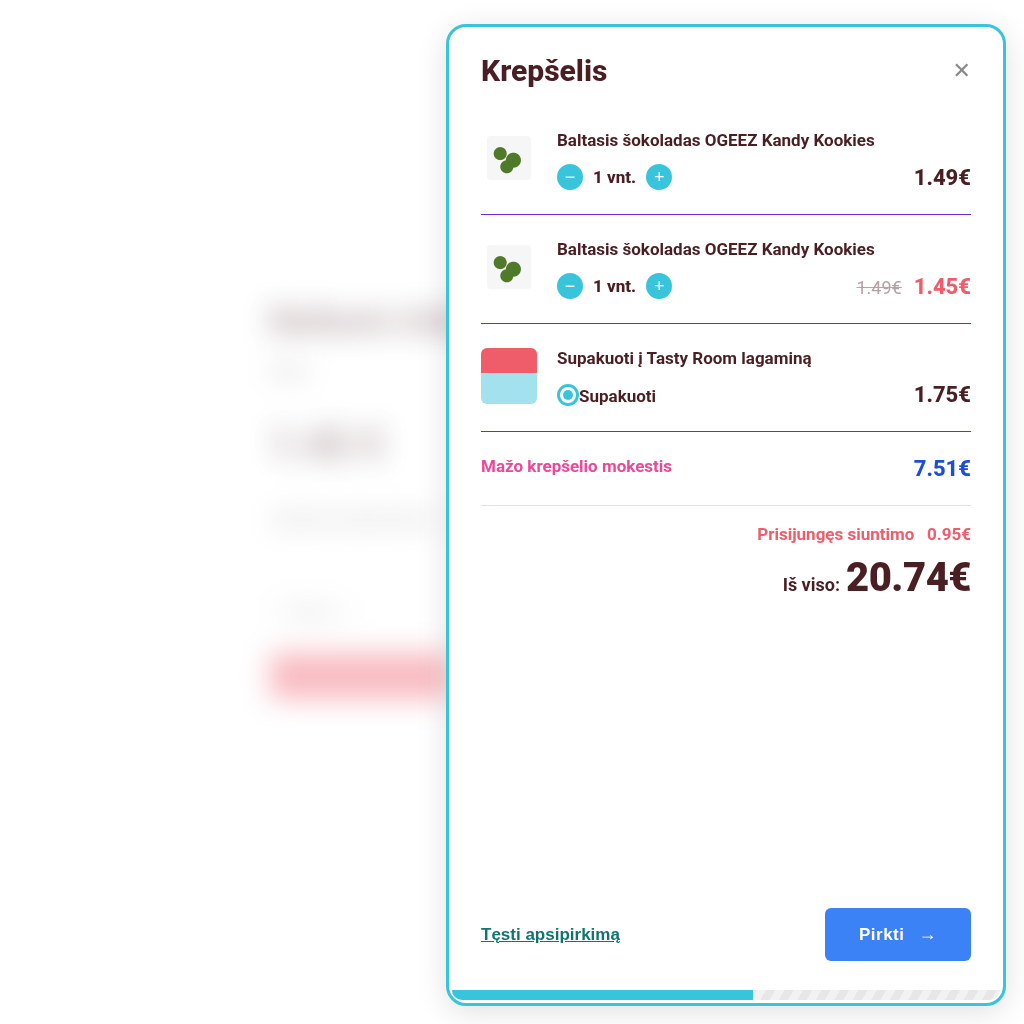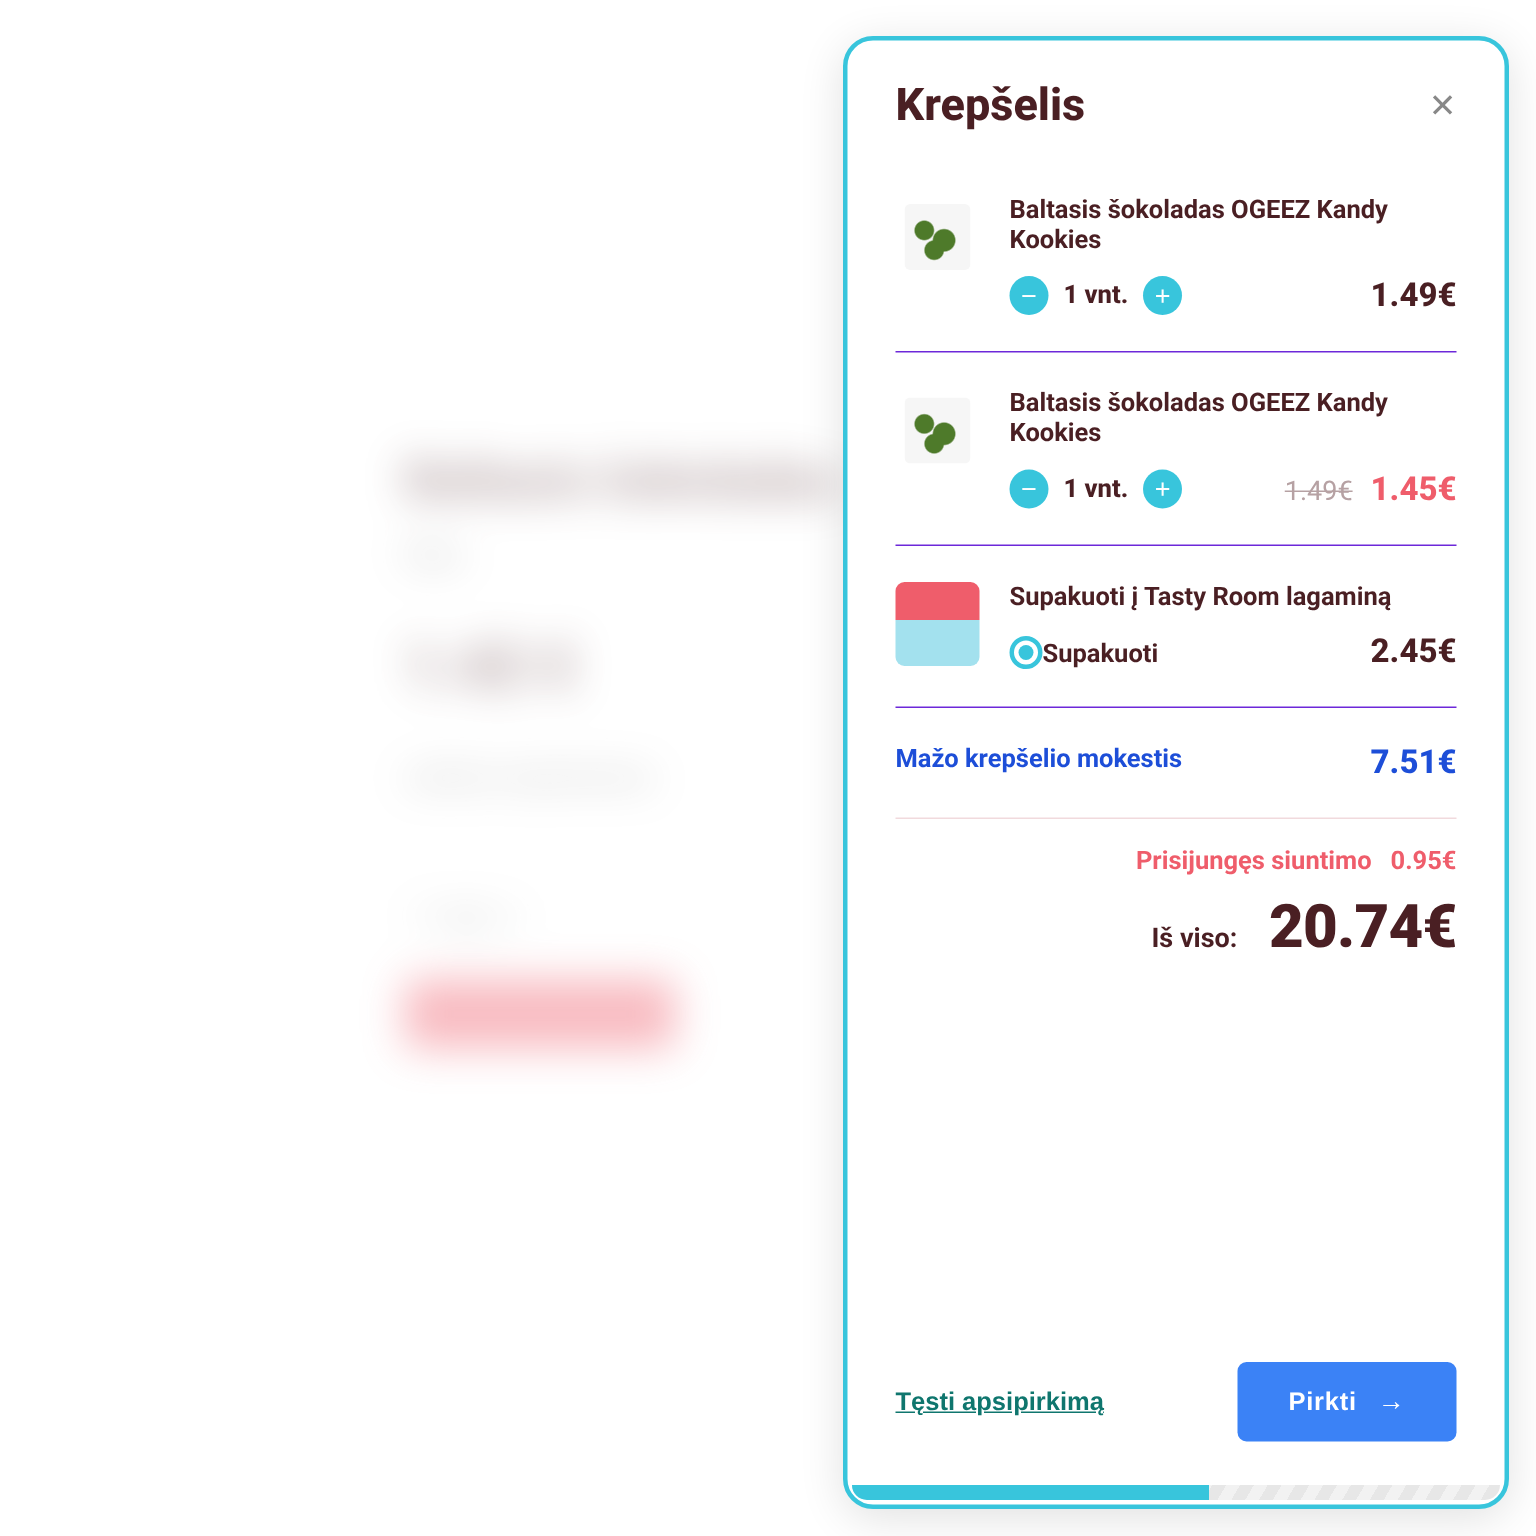--- a/index.html
+++ b/index.html
@@ -17,21 +17,21 @@
   .bg-sub { margin-left: 230px; font-size: 18px; }
   .bg-price { margin: 40px 0 0 230px; font-size: 40px; font-weight: 800; color: #4a1f23; }
   .bg-line { margin: 40px 0 0 230px; font-size: 18px; }
   .bg-qty { margin: 70px 0 0 230px; font-size: 20px; }
   .bg-btn { margin: 30px 0 0 230px; width: 180px; height: 46px; background:#ef5d6b; border-radius:6px; }
 
   
   .overlay { position: absolute; inset: 0; background: rgba(255,255,255,0.4); }
   .drawer {
     position: absolute; top: 24px; right: 18px; bottom: 18px;
-    width: 444px; background: #fff; border: 3px solid #38c5dc;
+    width: 560px; background: #fff; border: 3px solid #38c5dc;
     border-radius: 20px; display: flex; flex-direction: column;
     box-shadow: 0 6px 30px rgba(0,0,0,0.12);
   }
   .drawer-header { padding: 26px 32px 10px 32px; display:flex; justify-content:space-between; align-items:center; }
   .drawer-title { font-size: 30px; font-weight: 800; color: #4a1f23; }
   .close-x { font-size: 22px; color: #888; cursor: pointer; background:none;border:none; }
   .items { padding: 8px 32px 0 32px; flex: 1; overflow:auto; }
   .item { display:flex; align-items:flex-start; padding: 24px 0; border-bottom: 1px solid #6d28d9; gap: 20px; }
   .thumb { width: 56px; height: 56px; border-radius: 6px; background:#f4f4f4; display:flex;align-items:center;justify-content:center;font-size:11px;color:#6b8a4a;text-align:center;overflow:hidden;flex-shrink:0; }
   .thumb.product { background: linear-gradient(#fff,#fff); position:relative;}
@@ -45,25 +45,25 @@
   .qty-label { font-size: 17px; font-weight: 800; color:#4a1f23; }
   .price { font-size: 22px; font-weight: 800; color:#4a1f23; }
   .price-block { display:flex; align-items:baseline; gap:12px; }
   .muted-strike { font-size: 18px; color:#b6a1a3; text-decoration: line-through; }
   .sale-price { font-size: 22px; font-weight: 800; color:#ef5d6b; }
   .radio-row { display:flex; align-items:flex-end; }
   .radio { width: 22px; height:22px; border-radius:50%; border:3px solid #38c5dc; display:flex;align-items:center;justify-content:center; }
   .radio::after{content:""; width:10px;height:10px;border-radius:50%;background:#38c5dc;}
   .opt-label { font-size: 17px; font-weight:700; color:#4a1f23; }
   .fee-row { display:flex; justify-content:space-between; padding: 24px 0; border-bottom:1px solid #f1dadd; }
-  .fee-label { font-size: 17px; font-weight: 700; color:#1d4ed8; }
+  .fee-label { font-size: 17px; font-weight: 700; color:#ec4899; }
   .fee-price { font-size: 22px; font-weight: 800; color:#1d4ed8; }
   .summary { padding: 18px 0 0 0; text-align:right; }
   .save-line { color:#ef5d6b; font-weight:700; font-size:17px; }
-  .total-line { display:flex; justify-content:flex-end; align-items:baseline; gap: 21px; margin-top:10px; }
+  .total-line { display:flex; justify-content:flex-end; align-items:baseline; gap: 6px; margin-top:10px; }
   .total-label { font-size: 18px; font-weight:700; color:#4a1f23; }
   .total-val { font-size: 40px; font-weight: 900; color:#4a1f23; letter-spacing:-0.5px; }
   .drawer-footer { padding: 18px 32px 22px 32px; }
   .foot-actions { display:flex; justify-content:space-between; align-items:center; margin-bottom: 20px; }
   .continue-link { font-size:17px; font-weight:700; color:#0f766e; text-decoration: underline; cursor:pointer; background:none;border:none;}
   .buy-btn { background:#3b82f6; color:#fff; border:none; border-radius:6px; padding: 16px 34px; font-size:17px; font-weight:800; letter-spacing:0.5px; cursor:pointer; display:flex;align-items:center;gap:14px; }
   .arrow { font-size:18px; }
   .ship-note { font-size:16px; color:#4a1f23; font-weight:600; }
   .ship-note b { font-weight:800; }
   .progress-rail { position:absolute; left:3px; right:3px; bottom:3px; height:10px; border-radius: 0 0 16px 16px; overflow:hidden; background: repeating-linear-gradient(120deg,#e7e7e7 0 8px,#f2f2f2 8px 16px);}
@@ -126,21 +126,21 @@
 
     <div class="item">
       <div class="thumb box"></div>
       <div class="item-body">
         <div class="item-name">Supakuoti į Tasty Room lagaminą</div>
         <div class="qty-row">
           <div class="radio-row">
             <span class="radio"></span>
             <span class="opt-label">Supakuoti</span>
           </div>
-          <div class="price">2.45€</div>
+          <div class="price">1.75€</div>
         </div>
       </div>
     </div>
 
     <div class="fee-row">
       <span class="fee-label">Mažo krepšelio mokestis</span>
       <span class="fee-price">7.51€</span>
     </div>
 
     <div class="summary">

